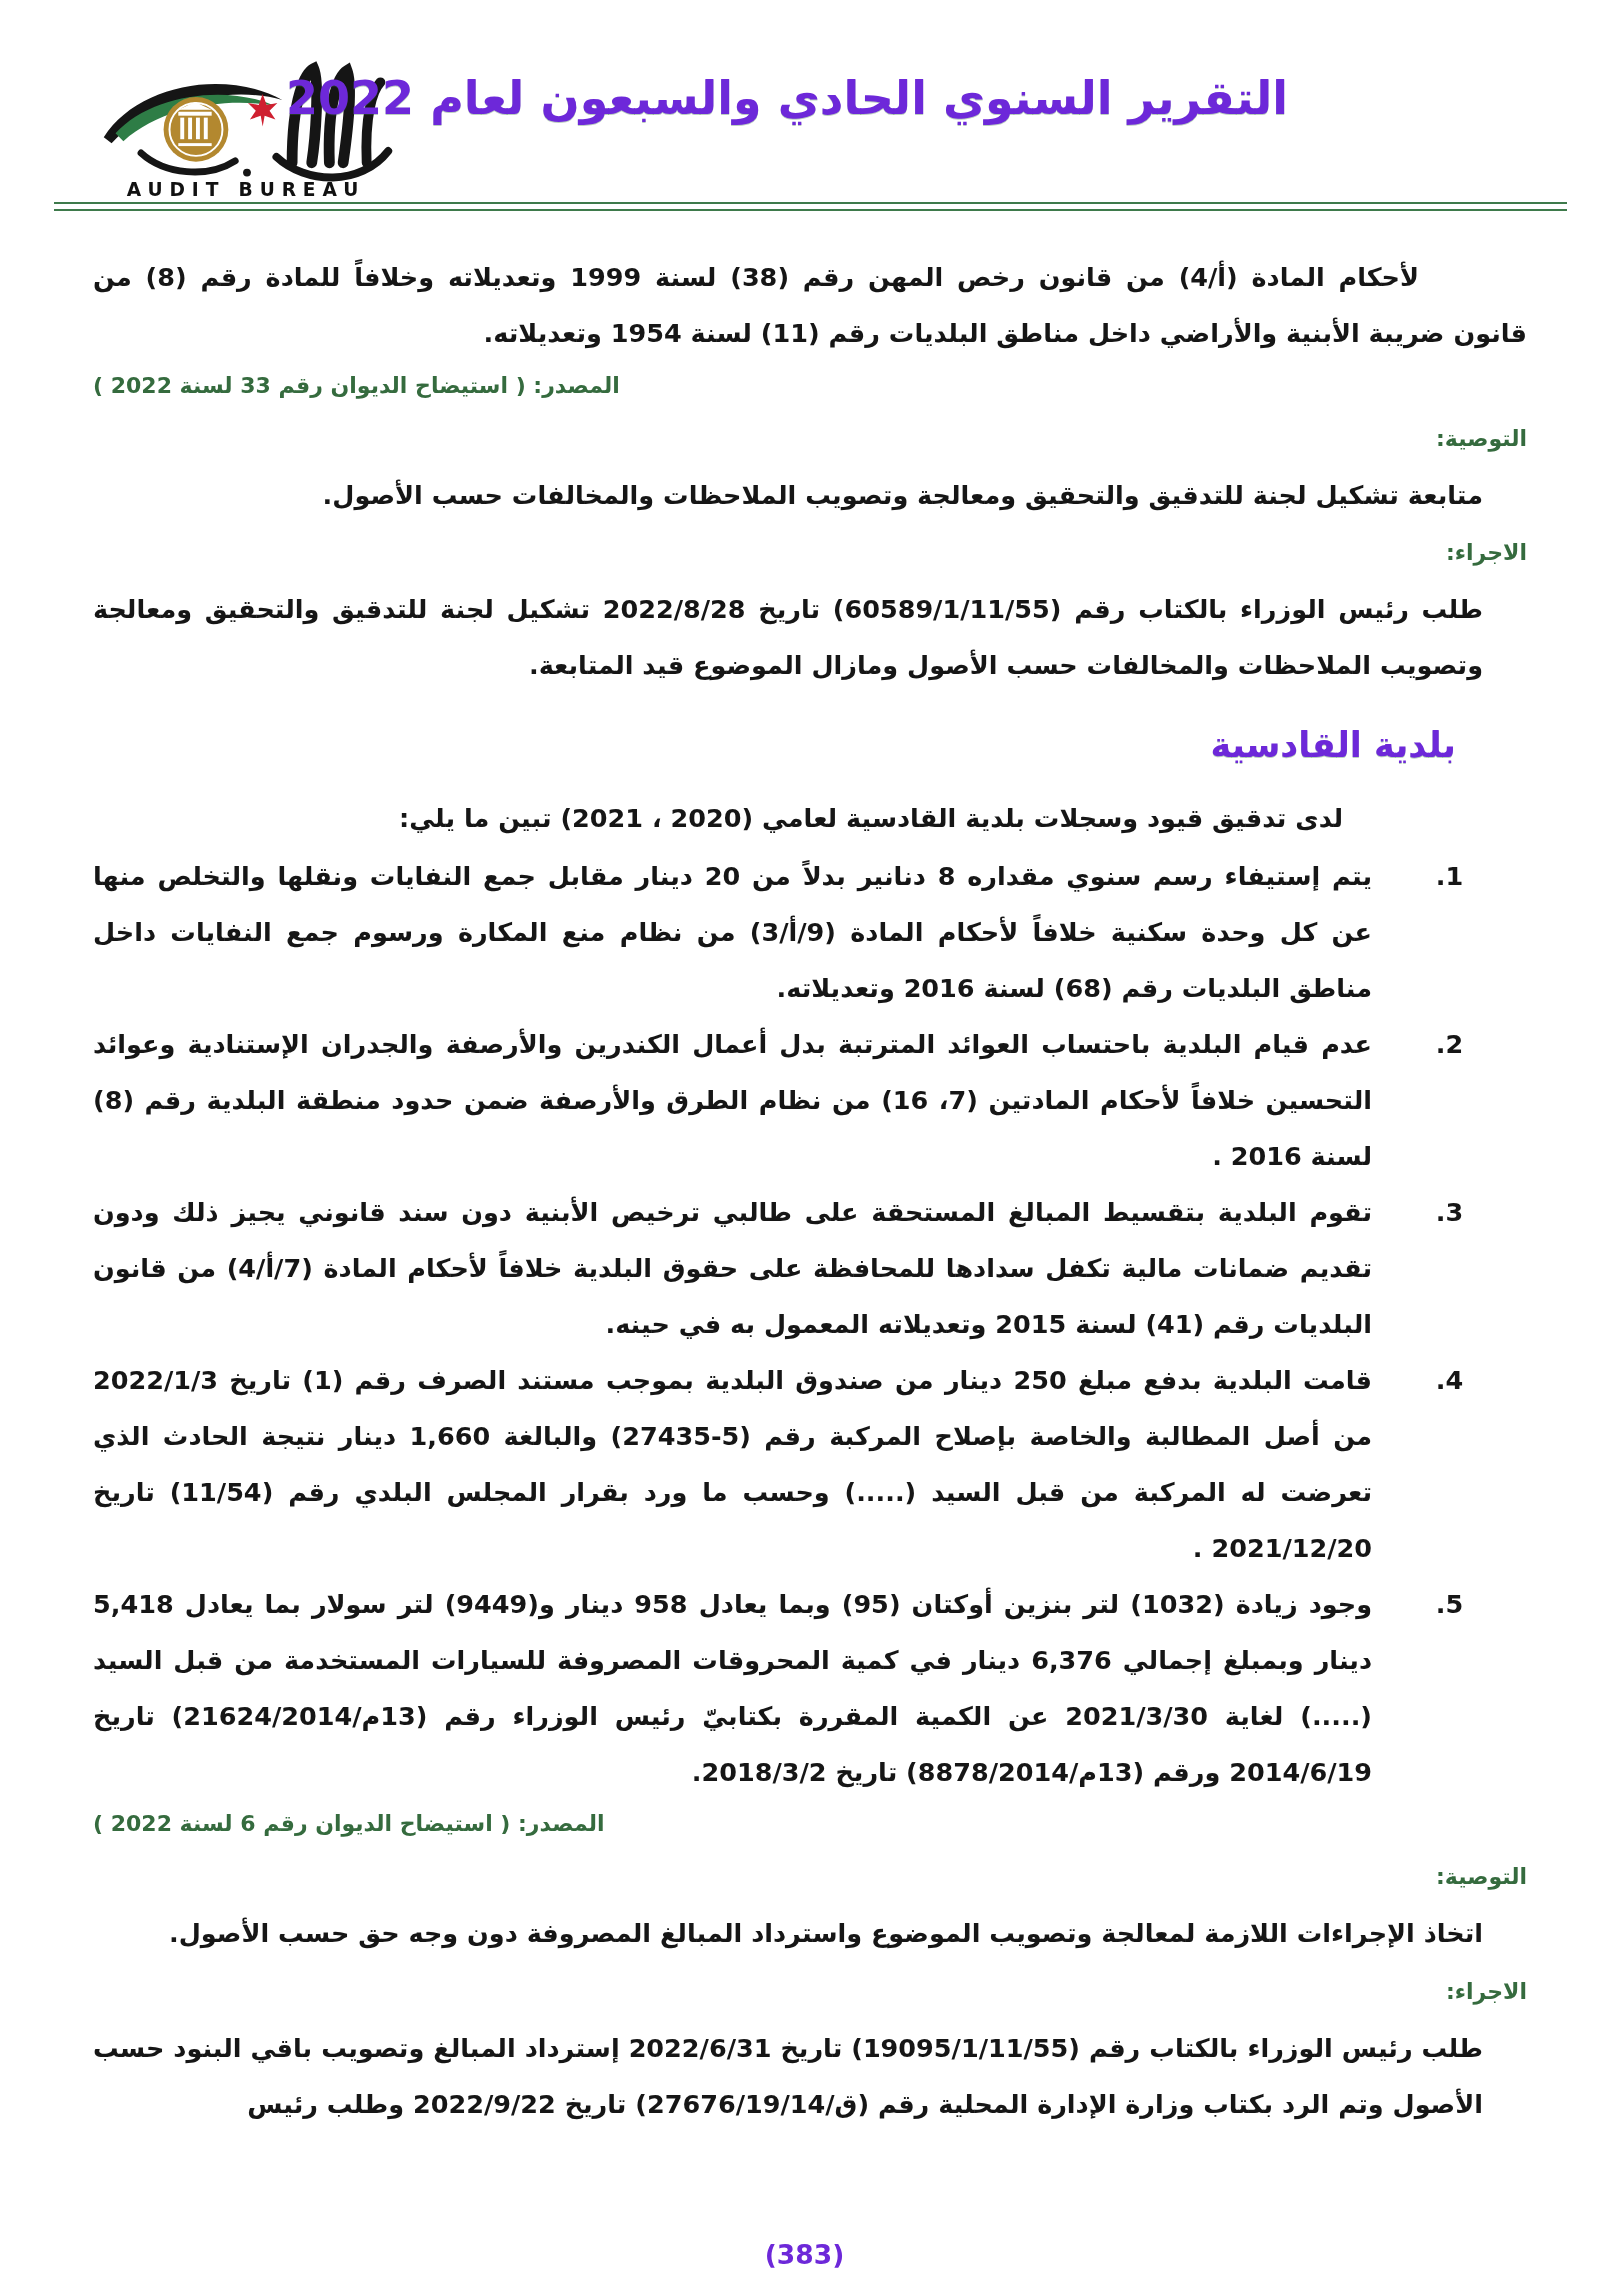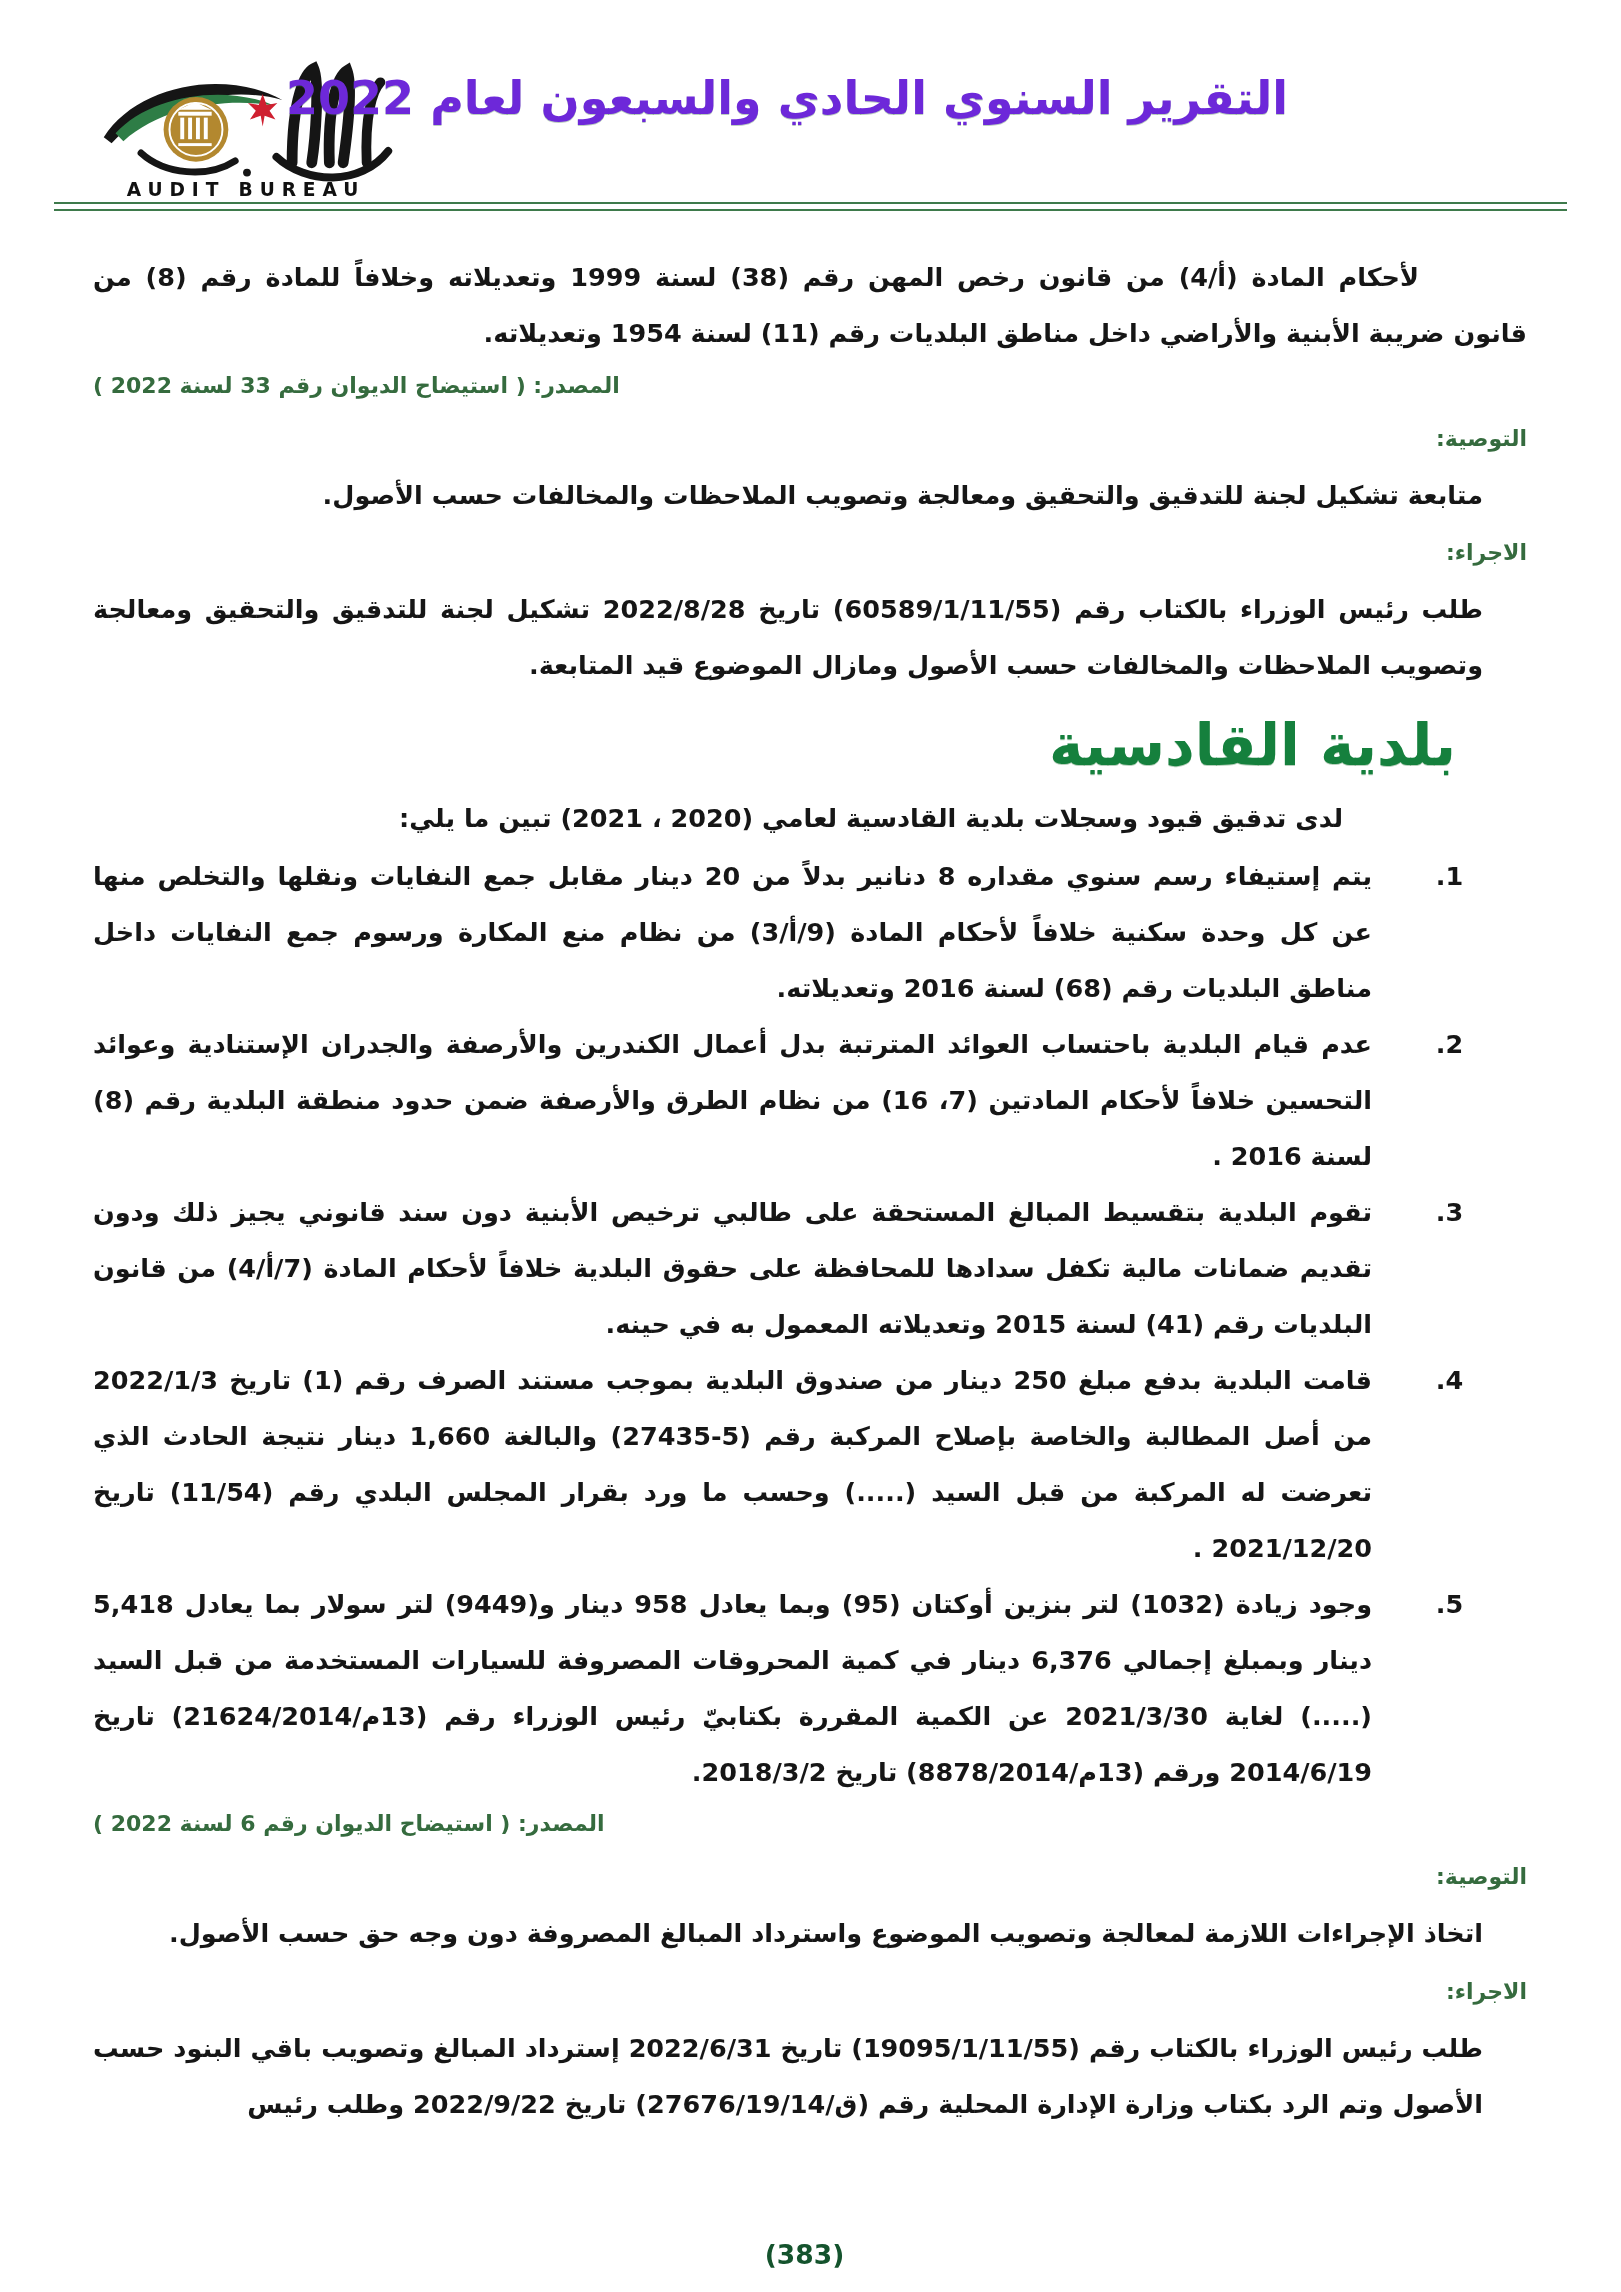--- a/index.html
+++ b/index.html
@@ -40,32 +40,32 @@
     direction:rtl;text-align:left;
     color:#356b3e;font-size:22px;line-height:41px;
     margin:3.9px 0 9.8px 0;
   }
   .label{
     color:#356b3e;font-size:22px;line-height:45px;
     text-align:right;margin:3.9px 0 5.9px 0;
   }
   .body-p{padding-left:0;margin:0 44px 7.8px 0;}
   .section-heading{
-    color:#15803d;font-size:58px;line-height:61px;font-weight:bold;
+    color:#6d28d9;font-size:35px;line-height:61px;font-weight:bold;
     text-align:right;padding-right:71px;margin:21.6px 0 13.7px 0;
     text-shadow:0 1px 0 rgba(79,140,90,.4);
   }
   .intro{text-indent:184px;margin:0 0 2px 0;}
   .findings{margin:0;}
   .finding{display:flex;direction:rtl;}
   .finding .num{flex:0 0 155px;text-align:center;}
   .finding .ftext{flex:1;text-align:justify;}
   .footer-page{
     position:absolute;bottom:23.5px;left:0;right:12px;
-    text-align:center;color:#14532d;
+    text-align:center;color:#6d28d9;
     font-size:26.5px;font-weight:bold;direction:rtl;
   }
   
   .logo-latin{font-family:"DejaVu Sans", sans-serif;}
 </style>
 </head>
 <body>
 
 <div class="page">
 

